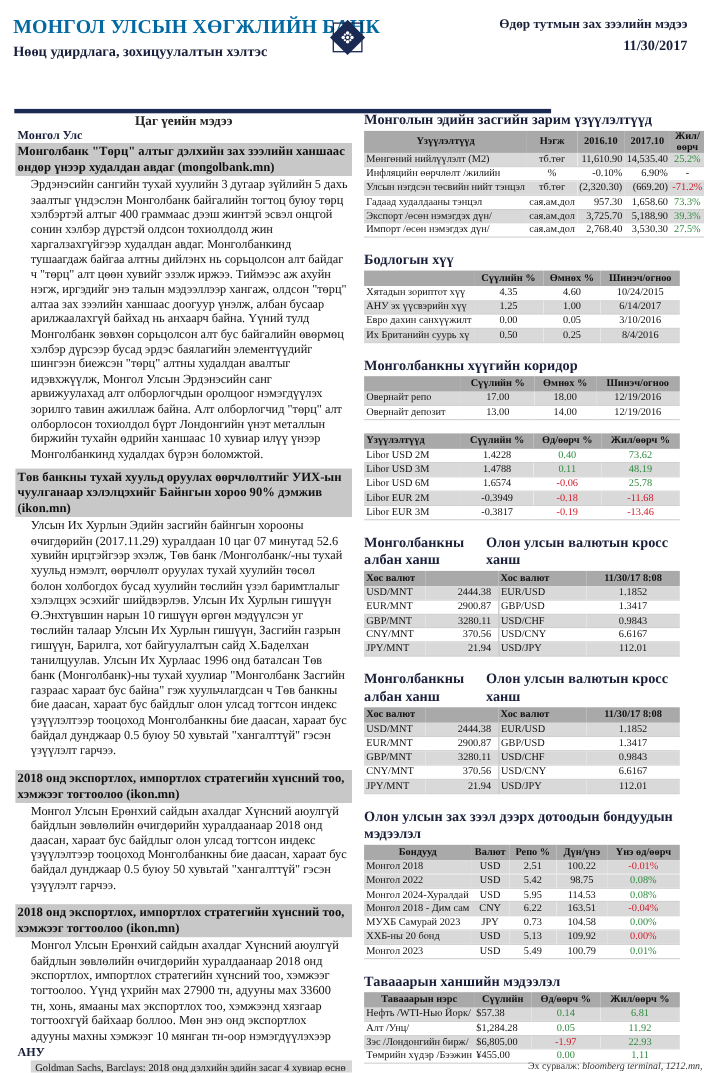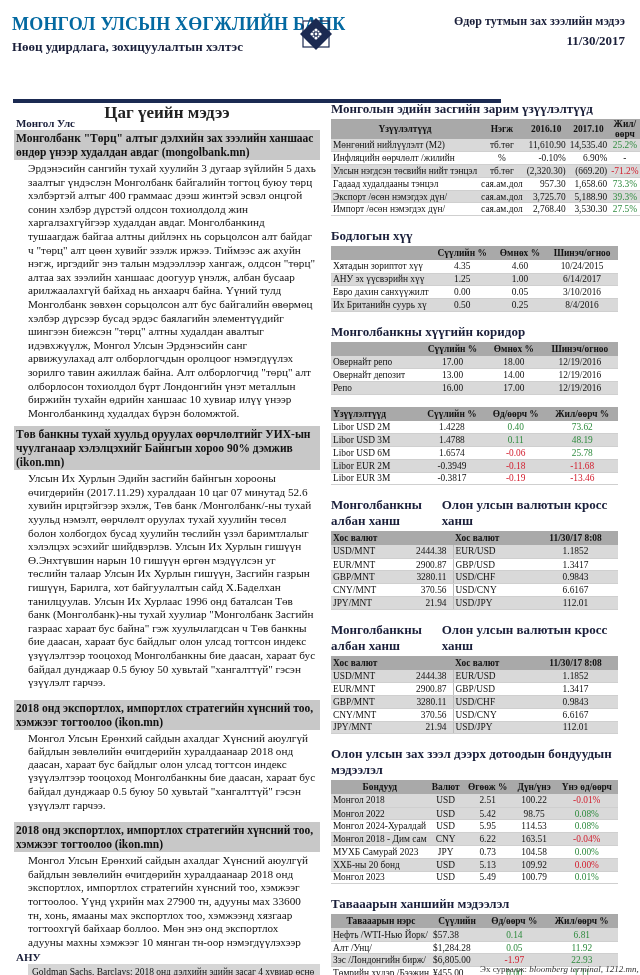--- a/index.html
+++ b/index.html
@@ -7,21 +7,21 @@
   .hdr-left { position: absolute; left: 12px; top: 14px; }
   .hdr-title { font-size: 18px; font-weight: bold; color: #0369a1; letter-spacing: 0.2px; }
   .hdr-sub { font-size: 13px; font-weight: bold; color: #1a1f3a; margin-top: 4px; }
   .logo { position: absolute; left: 300px; top: 18px; width: 32px; height: 32px; }
   .hdr-right { position: absolute; right: 15px; top: 14px; text-align: right; }
   .hdr-right .t { font-size: 12px; font-weight: bold; color: #1a1f3a; }
   .hdr-right .d { font-size: 13px; font-weight: bold; color: #1a1f3a; margin-top: 4px; }
   .rule { position: absolute; left: 13px; top: 99px; width: 488px; height: 4px; background: #1b2a52; }
   .col-left { position: absolute; left: 14px; top: 103px; width: 306px; }
   .col-right { position: absolute; left: 331px; top: 103px; width: 288px; }
-  .col-title { text-align: center; font-size: 17px; font-weight: bold; color: #222; height: 13px; }
+  .col-title { text-align: center; font-size: 12px; font-weight: bold; color: #222; height: 13px; }
   .sec-lbl { font-size: 11px; font-weight: bold; color: #1a1f3a; padding: 1px 0 1px 2px; }
   .art-h { background: #c8c8c8; font-size: 11.5px; font-weight: bold; line-height: 14px; padding: 1px 2px; color: #111; }
   .art-b { font-size: 11.2px; line-height: 13.6px; padding: 2px 4px 6px 14px; color: #111; }
   .art-b.clip { height: 32px; overflow: hidden; }
   .art-b.tail { padding-top: 0; }
   .nlist { margin-left: 14px; width: 292px; background: #d6d6d6; }
   .nlist .it { font-size: 9.5px; line-height: 13px; padding: 2px 4px; border-bottom: 1px solid #ececec; }
   .rt-title { font-size: 13px; font-weight: bold; color: #1a1f3a; margin: 0 0 2px 0; }
   table { border-collapse: collapse; width: 287px; font-size: 9.4px; }
   th { background: #a9a9a9; font-weight: bold; height: 14px; padding: 0 2px; text-align: center; }
@@ -210,26 +210,20 @@
           <td class="c">17.00</td>
           <td class="c">18.00</td>
           <td class="c">12/19/2016</td>
         </tr>
         <tr>
           <td class="l">Овернайт депозит</td>
           <td class="c">13.00</td>
           <td class="c">14.00</td>
           <td class="c">12/19/2016</td>
         </tr>
-        <tr class="g">
-          <td class="l">Репо</td>
-          <td class="c">16.00</td>
-          <td class="c">17.00</td>
-          <td class="c">12/19/2016</td>
-        </tr>
       </tbody>
   </table>
 
   <table class="blk">
     <thead>
         <tr>
       <th style="width:88px;text-align:left">Үзүүлэлтүүд</th>
       <th>Сүүлийн %</th>
       <th>Өд/өөрч %</th>
       <th>Жил/өөрч %</th>
@@ -367,21 +361,21 @@
         </table>
       </div>
     </div>
 
   <div class="rt-title">Олон улсын зах зээл дээрх дотоодын бондуудын мэдээлэл</div>
   <table class="blk">
     <thead>
         <tr>
       <th style="width:92px">Бондууд</th>
       <th style="width:34px">Валют</th>
-      <th>Өгөөж %</th>
+      <th>Репо %</th>
       <th>Дүн/үнэ</th>
       <th>Үнэ өд/өөрч</th>
     </tr>
       </thead>
     <tbody id="bonds-body">
         <tr class="g">
           <td class="l">Монгол 2018</td>
           <td class="c">USD</td>
           <td class="c">2.51</td>
           <td class="c">100.22</td>

